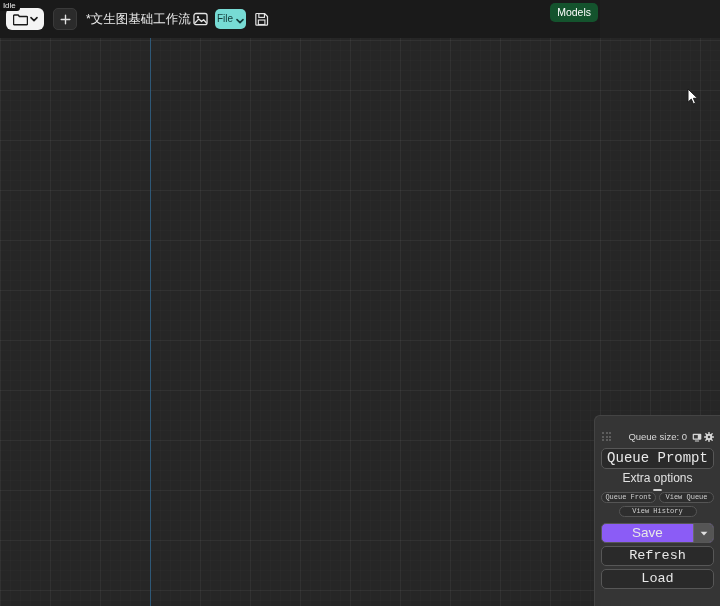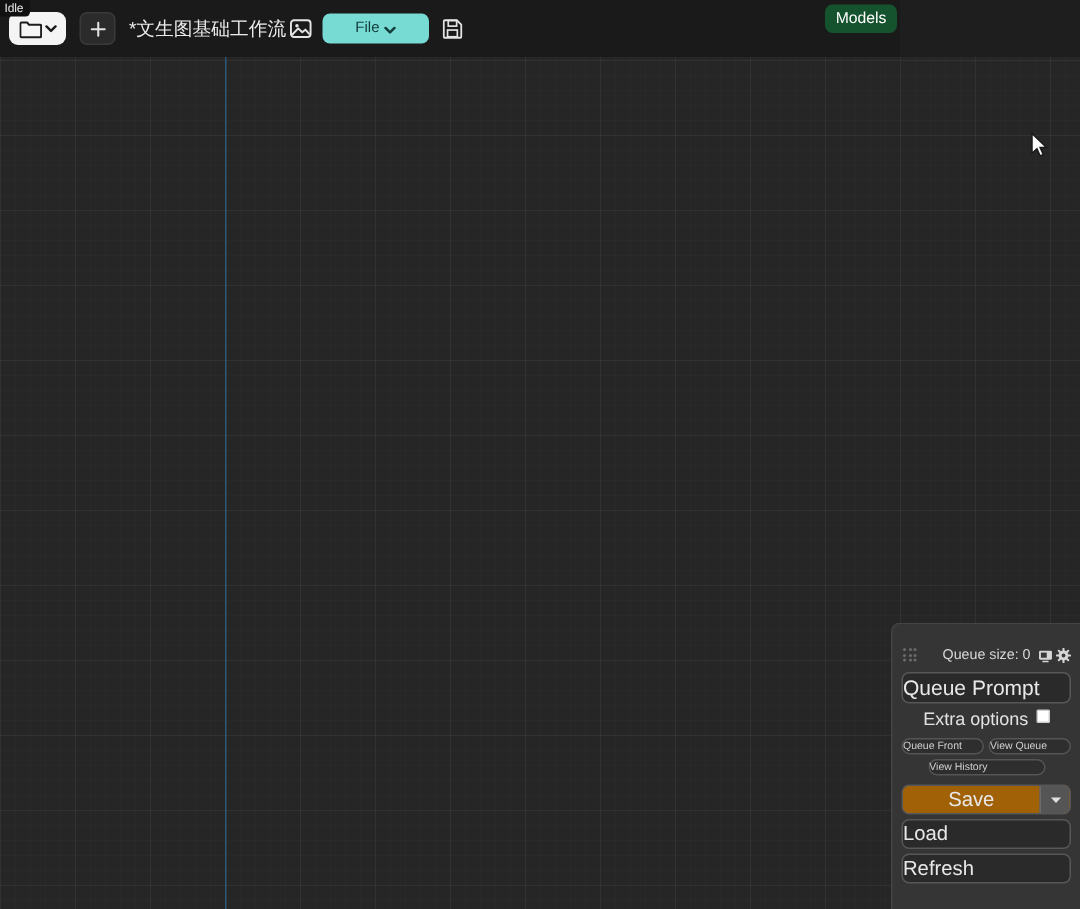--- a/index.html
+++ b/index.html
@@ -132,21 +132,21 @@
     justify-content:center;
     cursor:pointer;
     border-radius:4px;
   }
   .icon-btn svg { display:block; }
 
   
   .btn-file {
     height:20px;
     margin-left:4px;
-    padding:0 22px;
+    padding:0 2px;
     background:#77dbd4;
     border-radius:5px;
     display:flex;
     align-items:center;
     gap:3px;
     cursor:pointer;
   }
   .btn-file .file-label {
     font-size:10px;
     color:#123b39;
@@ -232,38 +232,40 @@
   }
   .qp-header .hicon svg { display:block; }
 
   .qbtn {
     display:block;
     width:100%;
     background:#2a2a2a;
     border:1px solid #575757;
     border-radius:5px;
     color:#e8e8e8;
-    text-align:left;
-    cursor:pointer;
-    font-family:Liberation Sans, sans-serif;
+    text-align:center;
+    cursor:pointer;
+    font-family:Liberation Mono, monospace;
   }
 
   .qbtn-prompt {
     height:21px;
     line-height:19px;
     font-size:14px;
     margin-bottom:4px;
   }
 
   .extra-row {
     display:flex;
+    align-items:center;
     justify-content:center;
     gap:5px;
     height:16px;
     margin-bottom:3px;
+    flex-direction:column;
   }
   .extra-label {
     font-size:12px;
     color:#e2e2e2;
     line-height:1;
   }
   .extra-check {
     width:9px; height:9px;
     background:#ffffff;
     border:1px solid #cfcfcf;
@@ -308,21 +310,21 @@
     font-size:13.5px;
     margin-bottom:3px;
     position:relative;
   }
 
   .qbtn-split {
     display:flex;
     align-items:stretch;
     height:20px;
     margin-bottom:3px;
-    background:#a16207;
+    background:#8b5cf6;
     border:1px solid #575757;
     border-radius:5px;
     overflow:hidden;
     cursor:pointer;
   }
   .qbtn-split .split-main {
     flex:1;
     text-align:center;
     font-size:13.5px;
     line-height:18px;
@@ -483,23 +485,23 @@
 
     <div class="qbtn-split">
       <span class="split-main">Save</span>
       <span class="split-arrow">
         <svg width="8" height="5" viewBox="0 0 8 5">
           <path d="M0.6 0.7 H7.4 L4 4.4 Z" fill="#e0e0e0"></path>
         </svg>
       </span>
     </div>
 
+    <button class="qbtn qbtn-big">Refresh</button>
+
     <button class="qbtn qbtn-big">Load</button>
-
-    <button class="qbtn qbtn-big">Refresh</button>
 
 
   </div>
 
   <div id="cursor">
     <svg width="12" height="18" viewBox="0 0 12 18">
       <path d="M1 1 L1 14.2 L4.3 11.1 L6.4 15.9 L8.5 15 L6.4 10.3 L10.6 10.3 Z" fill="#ffffff" stroke="#1b1b1b" stroke-width="1"></path>
     </svg>
   </div>
 

